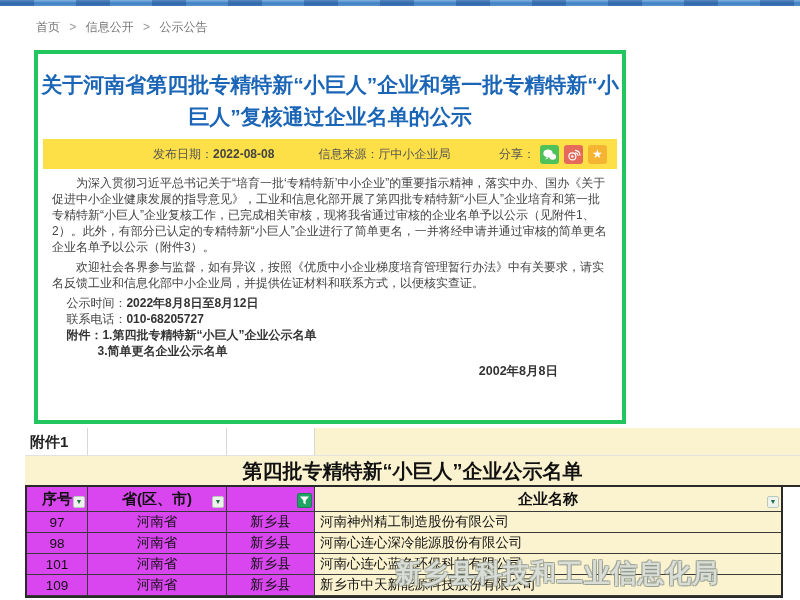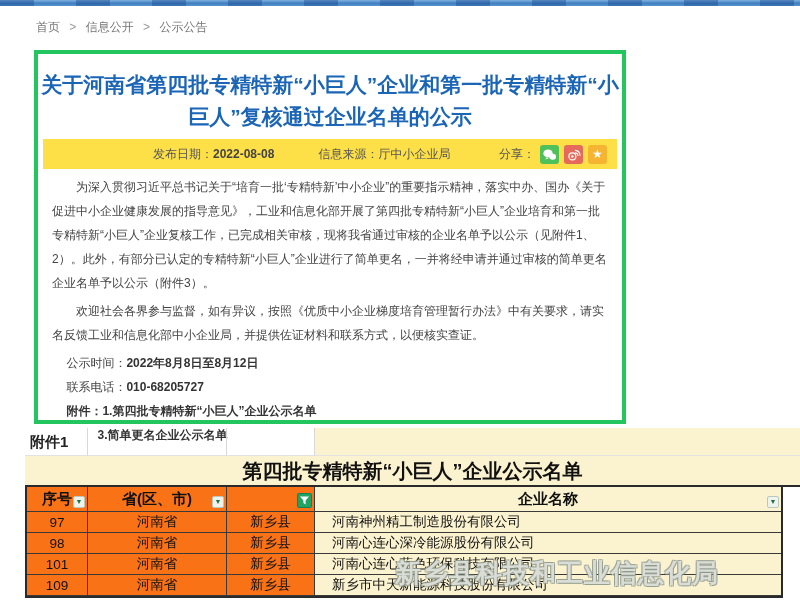--- a/index.html
+++ b/index.html
@@ -27,21 +27,21 @@
   .info-bar .m2 { margin-left:44px; }
   .info-bar b { color:#444; }
   .share { margin-left:auto; margin-right:10px; display:flex; align-items:center; gap:5px; }
   .share .lbl { color:#555; }
   .sicon { width:19px; height:19px; border-radius:3px; display:inline-flex;
     align-items:center; justify-content:center; cursor:pointer; }
   .sicon.wechat { background:#4fc15a; }
   .sicon.weibo  { background:#e66a5c; }
   .sicon.star   { background:#f5b432; color:#fff; font-size:12px; line-height:1; }
 
-  .article { padding:6px 14px 14px; font-size:12px; line-height:24px; color:#444; }
+  .article { padding:6px 14px 14px; font-size:12px; line-height:16px; color:#444; }
   .article p.para { text-indent:2em; margin-bottom:4px; }
   .article p.kv { padding-left:1.2em; }
   .article p.kv b { color:#333; }
   .attach { padding-left:1.2em; font-weight:bold; color:#333; }
   .attach .a2 { padding-left:2.6em; }
   .sign-date { text-align:right; padding:4px 50px 0 0; font-weight:bold; color:#333; font-size:12.5px; }
 
   .attachment-sec { position:absolute; left:25px; top:428px; width:775px; }
   .pre-row { display:grid; grid-template-columns:63px 139px 88px 1fr; height:27px; }
   .pre-row .c { border-right:1px solid #d8d8d8; border-bottom:1px solid #e2e2e2; }
@@ -49,25 +49,25 @@
   .pre-row .c4 { background:#fbf3d0; border-right:none; }
 
   .tbl-title { height:32px; background:#fbf3d0; text-align:center;
     font-size:20px; font-weight:bold; color:#111; line-height:32px;
     border-bottom:2px solid #2a2a2a; }
 
   .grid-table { width:758px; border:2px solid #2a2a2a; border-top:none; }
   .trow { display:grid; grid-template-columns:61px 139px 88px 1fr; }
   .trow > div { border-right:1px solid #3a3a3a; border-bottom:1px solid #3a3a3a;
     display:flex; align-items:center; justify-content:center;
-    font-size:13.5px; color:#111; background:#f97316; overflow:hidden; white-space:nowrap; }
+    font-size:13.5px; color:#111; background:#d946ef; overflow:hidden; white-space:nowrap; }
   .trow > div:last-child { border-right:none; }
   .trow.header > div { height:25px; font-size:15px; font-weight:bold; position:relative; }
   .trow.data > div { height:21px; }
-  .trow > div.name { justify-content:flex-start; padding-left:17px; background:#fbf3d0; }
+  .trow > div.name { justify-content:flex-start; padding-left:5px; background:#fbf3d0; }
   .trow.header > div.name { justify-content:center; padding-left:0; }
 
   .filterbtn { position:absolute; right:2px; bottom:3px; width:12px; height:12px;
     background:#eef3ee; border:1px solid #b9c9bb; border-radius:2px;
     font-size:7px; line-height:10px; color:#1e7145; text-align:center; cursor:pointer; }
   .filterbtn.active { background:#21a366; border-color:#188052; width:15px; height:15px;
     display:flex; align-items:center; justify-content:center; }
 
   .watermark { position:absolute; left:395px; top:556px; z-index:5;
     font-size:26px; font-weight:bold; letter-spacing:1px; white-space:nowrap;

